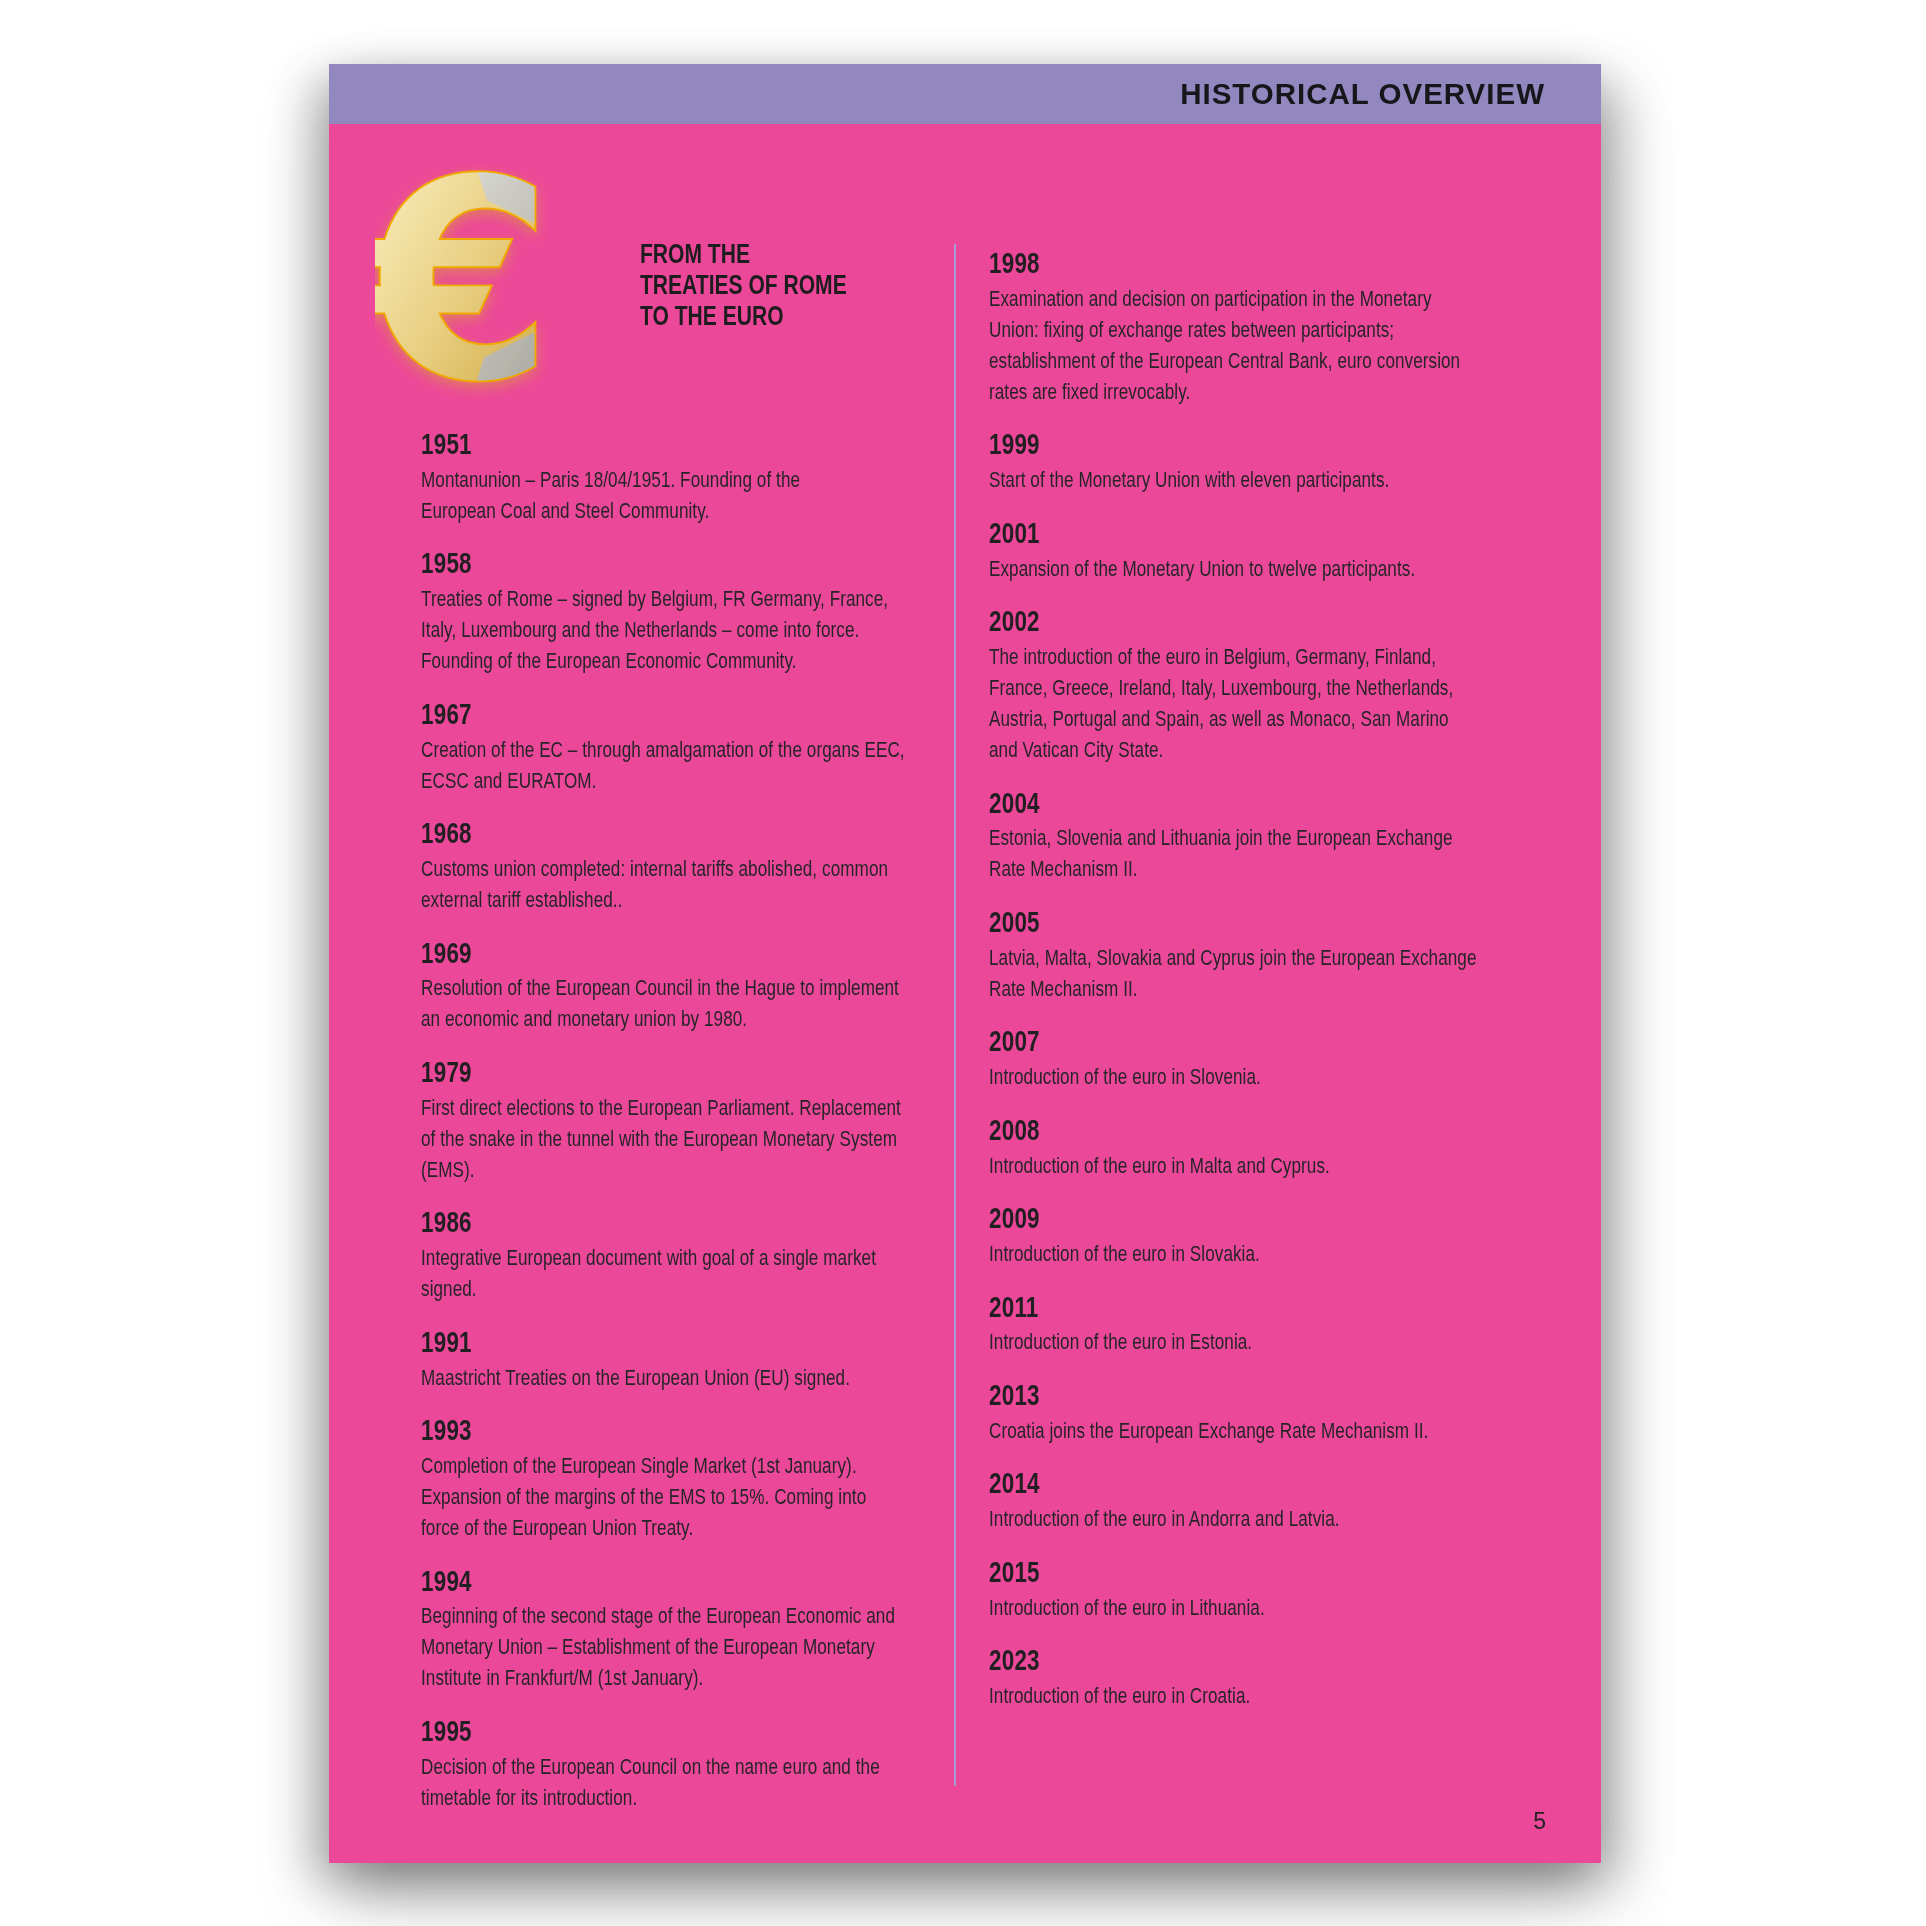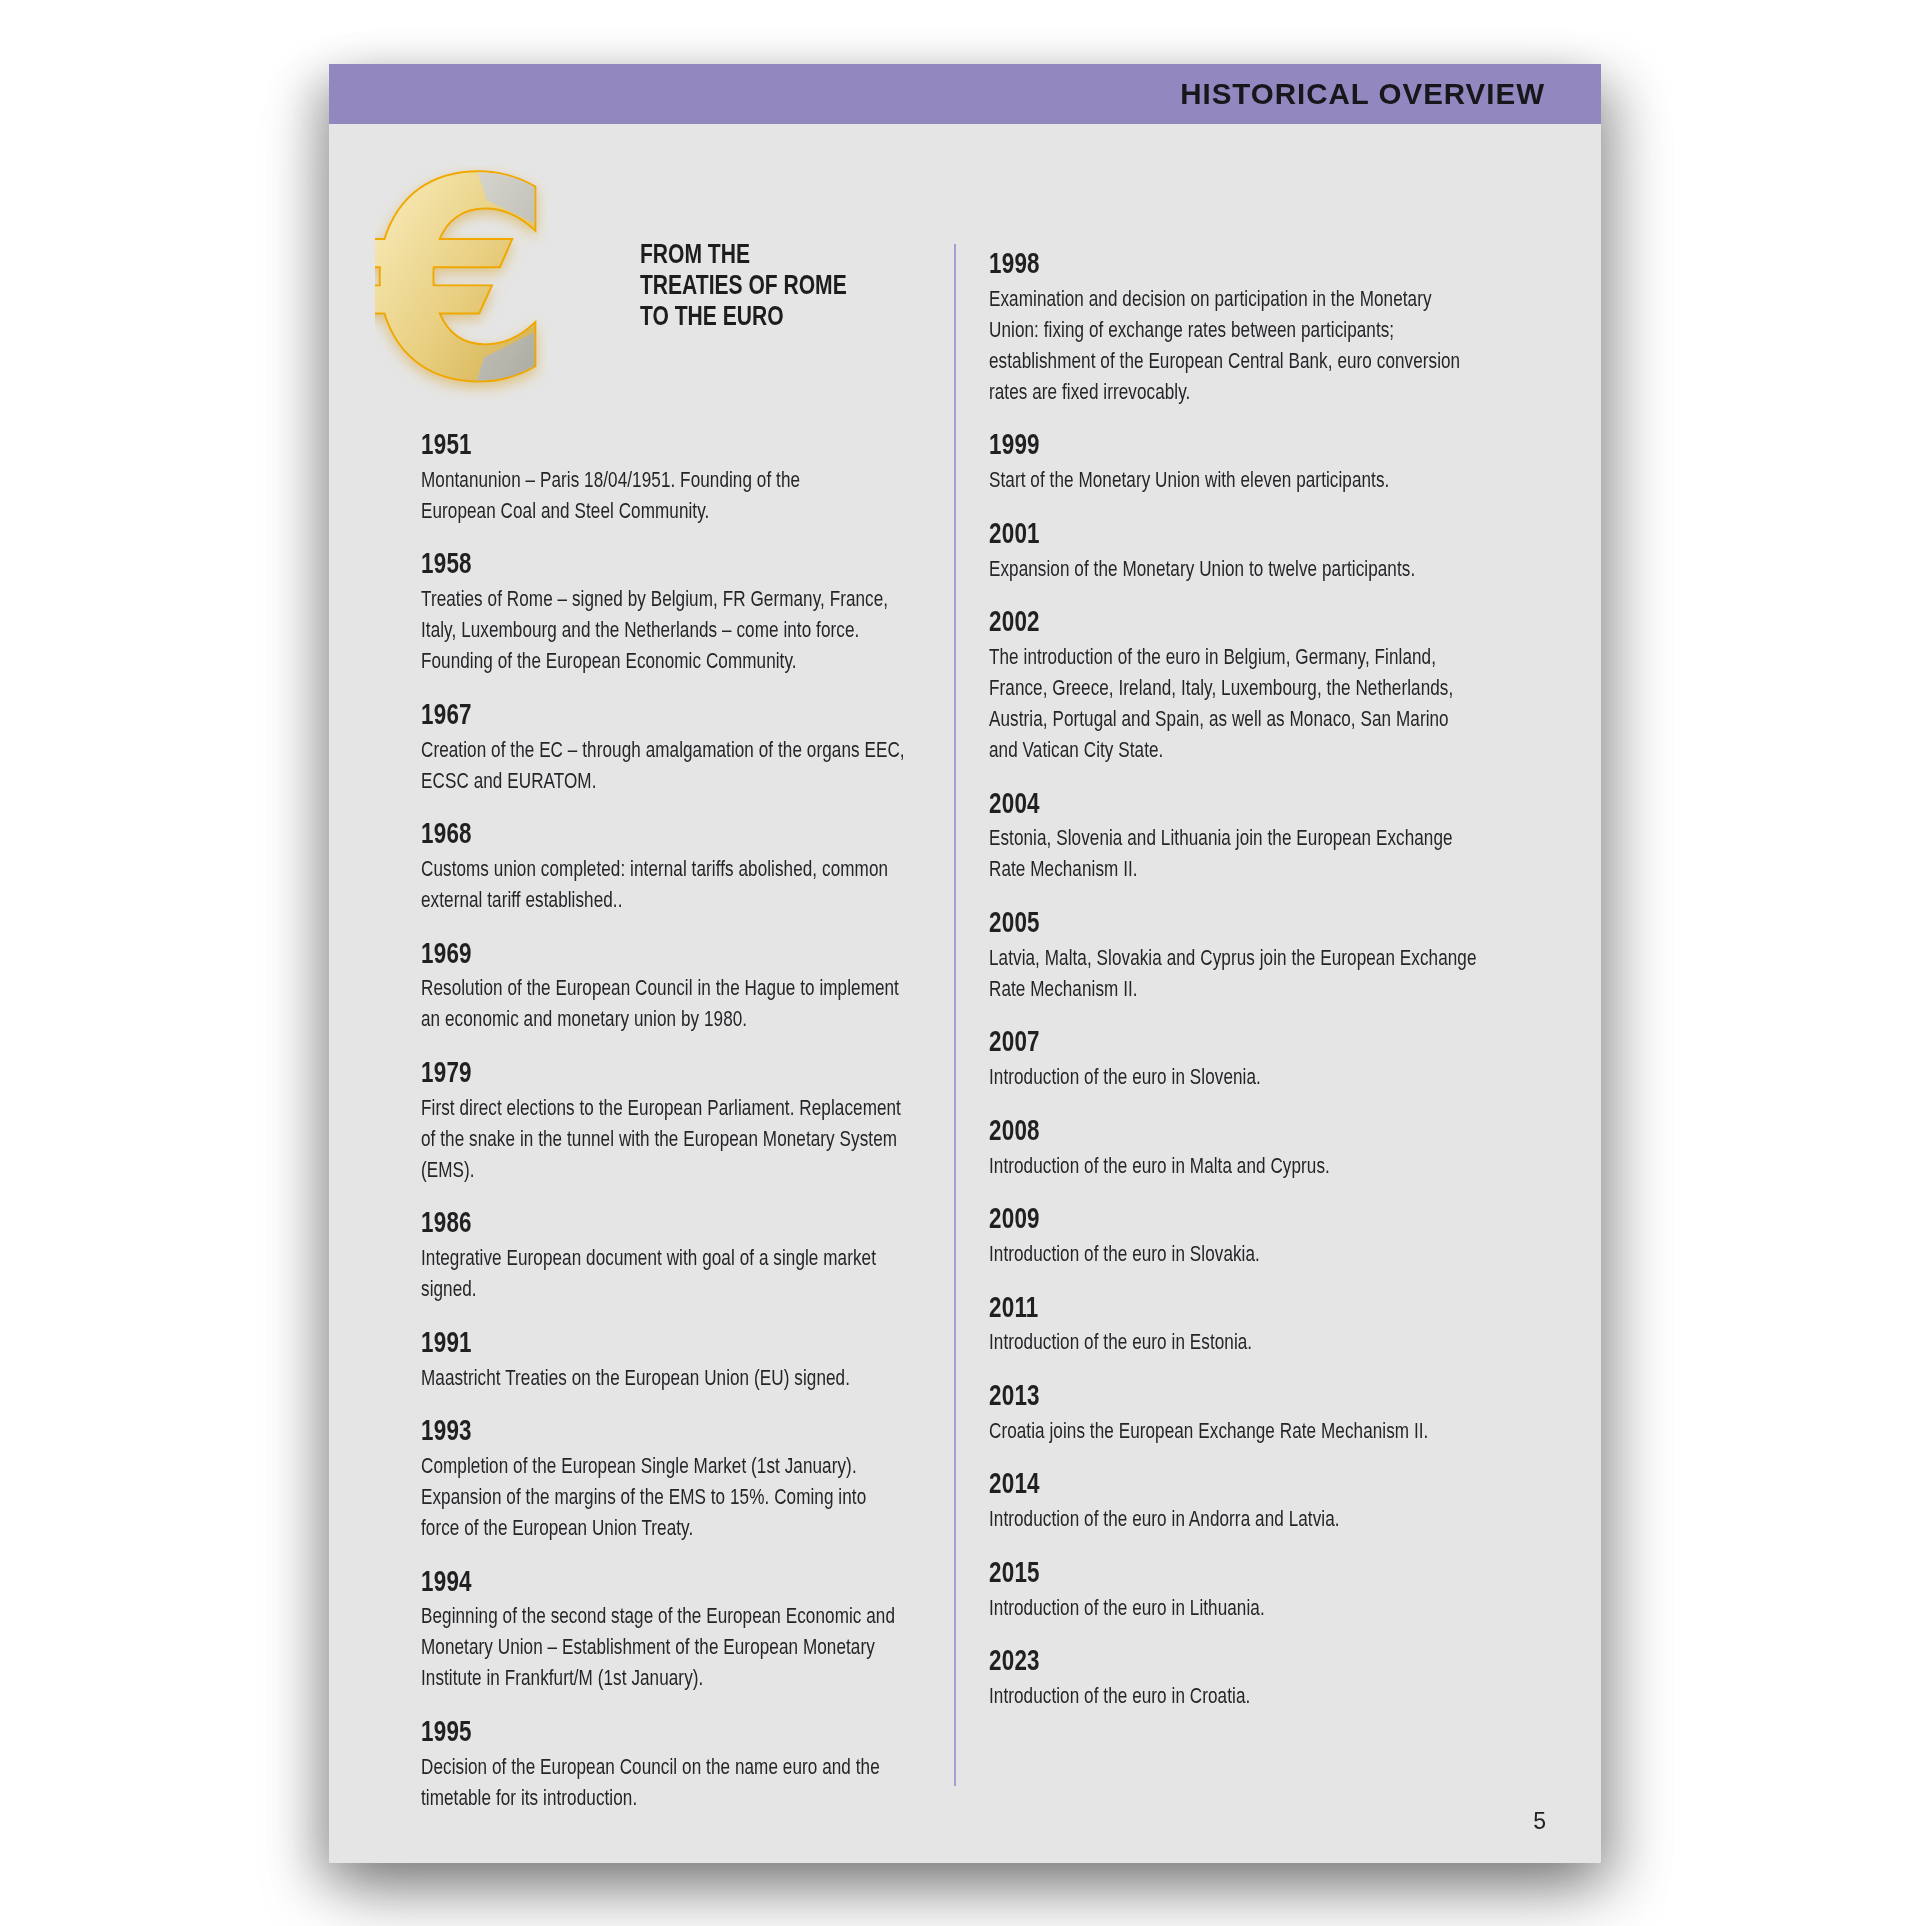--- a/index.html
+++ b/index.html
@@ -1,20 +1,20 @@
 <!DOCTYPE html>
 <html style="font-size:10.3px"><head>
 <meta charset="utf-8">
 <style>
   html,body{margin:0;padding:0;background:#ffffff;}
   body{width:1926px;height:1926px;position:relative;font-family:"Liberation Sans",sans-serif;overflow:hidden;}
 
   .page{
     position:absolute;left:329px;top:64px;width:1272px;height:1799px;
-    background:#e5e5e5;border-radius:1.3px;
+    background:#ec4899;border-radius:1.3px;
     box-shadow:-18px 15.4px 45px rgba(0,0,0,.22), 19px 19px 51px rgba(0,0,0,.25), 0 39px 77px rgba(0,0,0,.18);
   }
 
   .header-bar{
     position:absolute;left:0;top:0;width:100%;height:60px;
     display:flex;align-items:center;justify-content:flex-end;
   }
   .header-title{
     font-size:29.5px;font-weight:700;letter-spacing:1px;color:#17161a;
     padding-right:56px;

